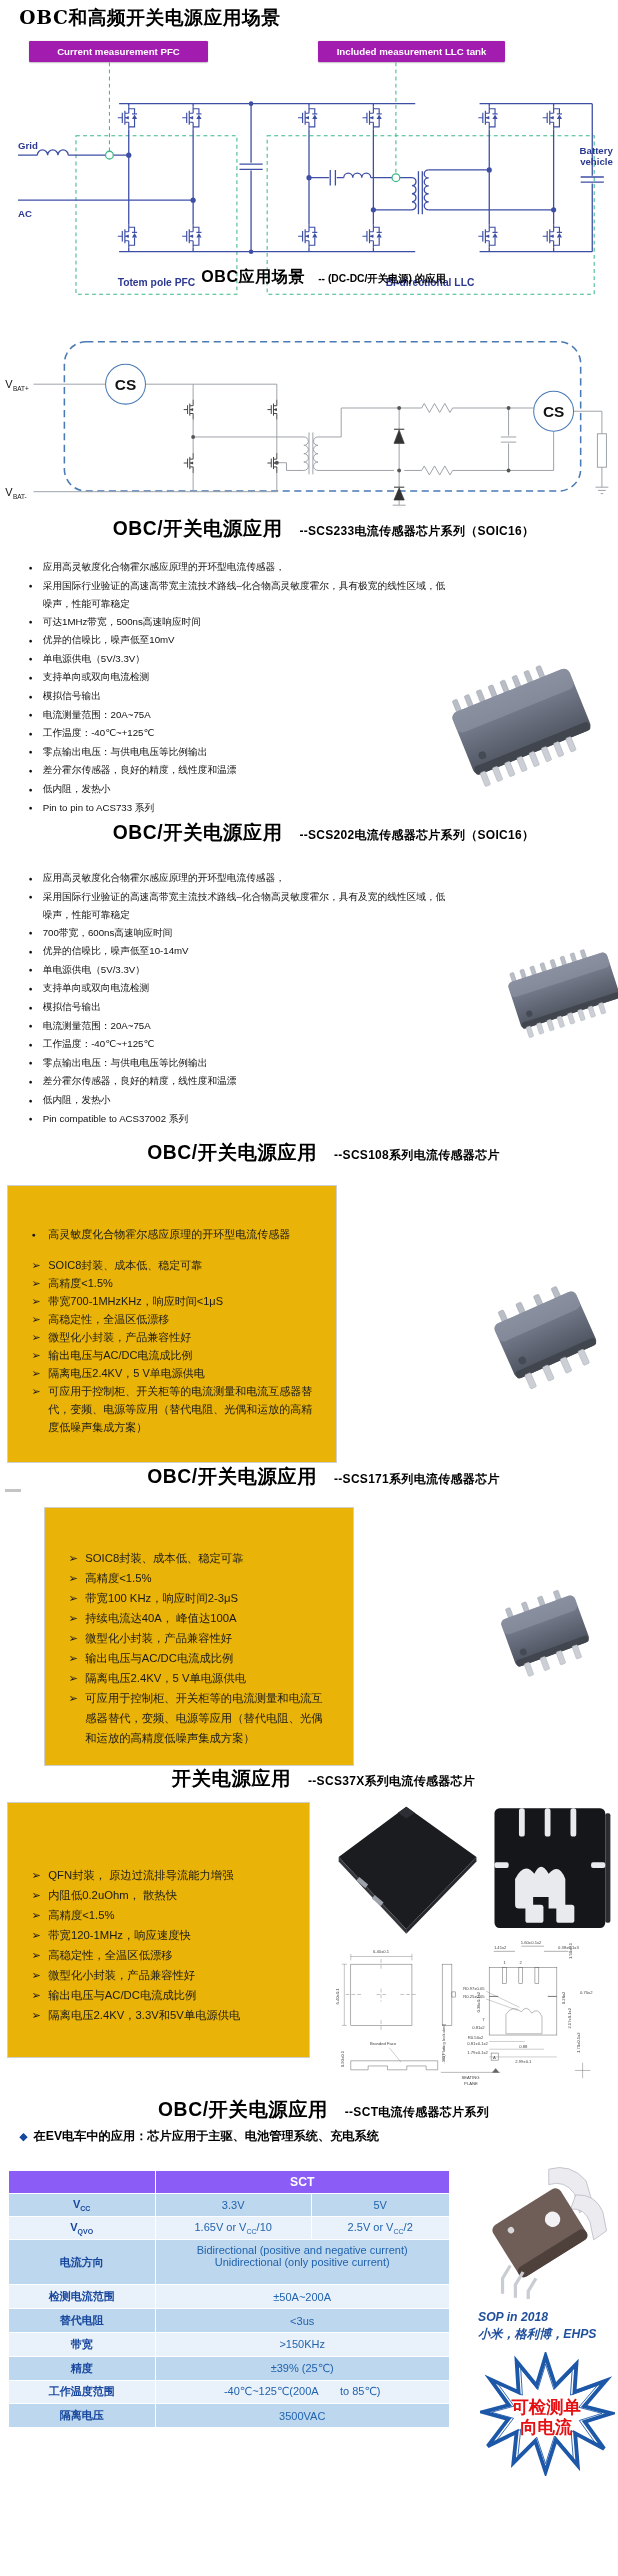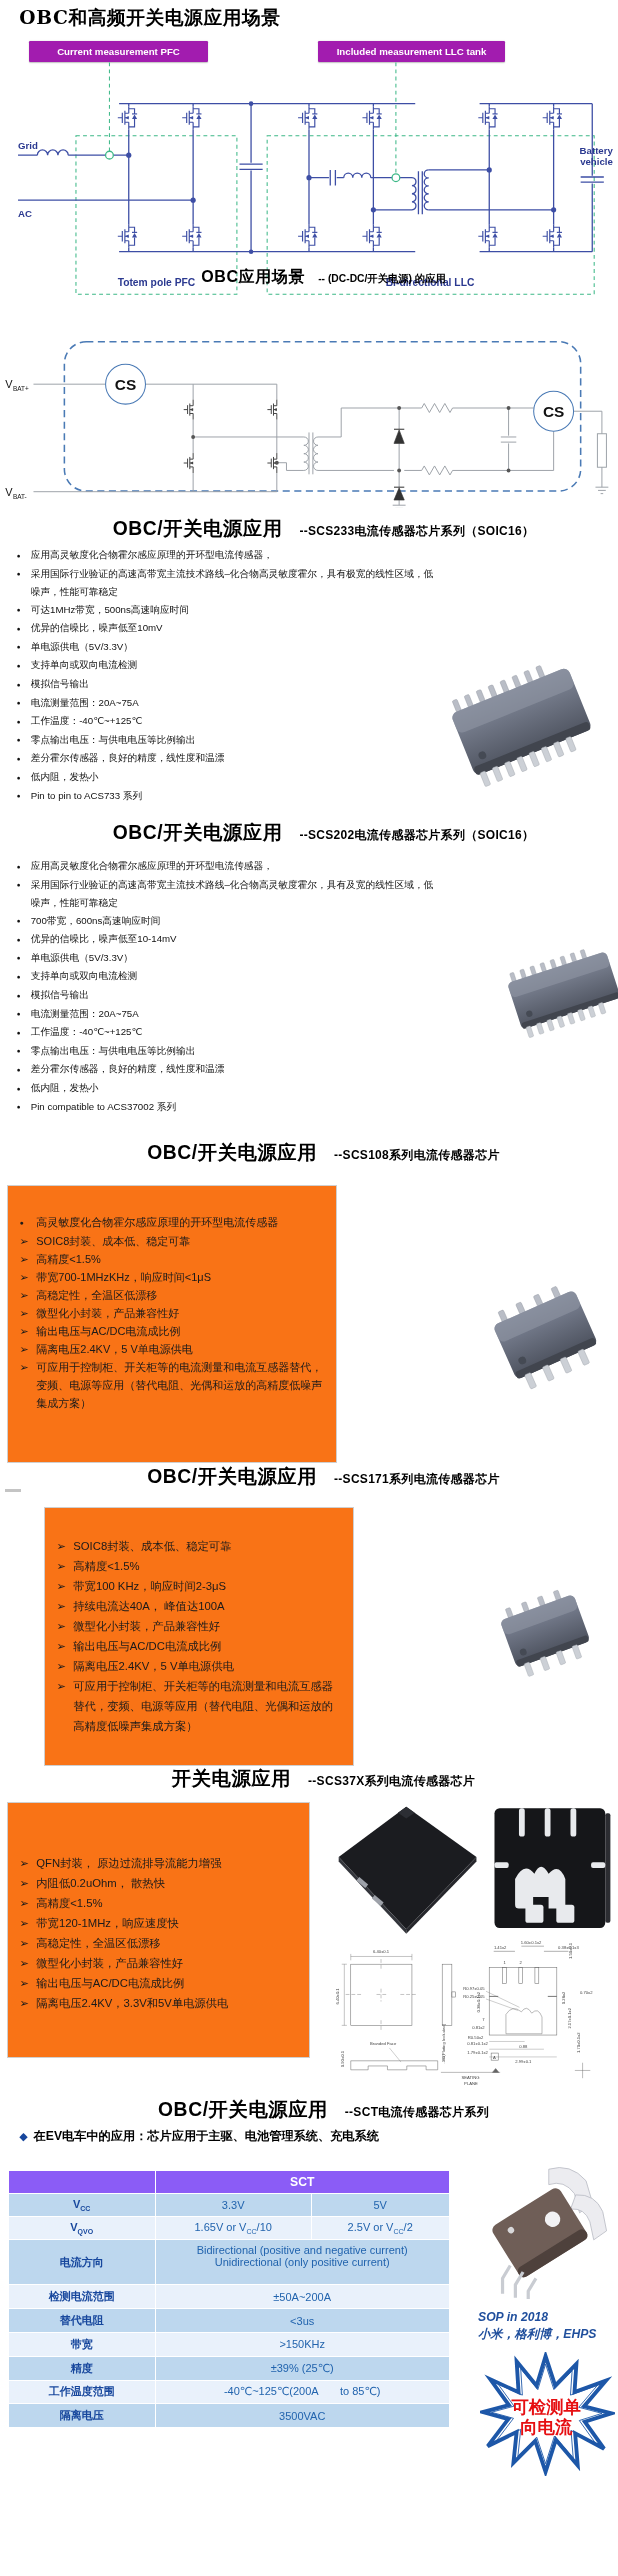--- a/index.html
+++ b/index.html
@@ -13,29 +13,29 @@
   .navybox{background:#a21caf;color:#fff;font-weight:700;font-size:9.7px;
            display:flex;align-items:center;justify-content:center;border-radius:1.3px;
            box-shadow:0 0.6px 1.3px rgba(0,0,0,.25);}
   
   .sec-head{left:0;width:618px;text-align:center;padding-left:29px;box-sizing:border-box;white-space:nowrap;}
   .h-big{font-size:19.3px;font-weight:700;color:#000;letter-spacing:0.6px;}
   .h-sub{font-size:12px;font-weight:700;color:#000;margin-left:14px;letter-spacing:0.3px;}
   .cap-big{font-size:16px;font-weight:700;color:#000;letter-spacing:0.6px;}
   .cap-sub{font-size:10.3px;font-weight:700;color:#000;margin-left:10.3px;}
   
-  ul.blist{list-style:none;margin:0;padding:0;}
+  ul.blist{list-style:none;margin:12px;padding:0;}
   ul.blist li{display:flex;align-items:flex-start;}
   .blt{flex:0 0 14px;text-align:left;}
   .txt{flex:1;}
   .l-dot .blt{font-size:7px;padding-top:0.6px;}
   .list-a{left:16.7px;width:425px;font-size:9.7px;line-height:18px;color:#111;}
   .list-a .blt{font-size:6.4px;line-height:18px;}
   
-  .fbox{background:#f97316;border:0.6px solid #cfcfcf;box-sizing:border-box;}
+  .fbox{background:#eab308;border:0.6px solid #cfcfcf;box-sizing:border-box;}
   .fbox ul.blist{padding:0 9px 0 11.6px;}
   .fbox .blt{flex:0 0 16.7px;}
   
   table.sct{border-collapse:separate;border-spacing:1.3px;table-layout:fixed;}
   table.sct th{background:#8b5cf6;color:#fff;font-size:12.2px;font-weight:700;padding:2.6px 2.6px;height:16.7px;}
   table.sct td{text-align:center;vertical-align:middle;font-size:11px;color:#2264ae;padding:3.9px 2.6px;}
   table.sct td.lbl{font-weight:700;color:#17479d;}
   tr.dark td{background:#bdd7ee;}
   tr.light td{background:#e9f1fb;}
   sub{font-size:7px;}

